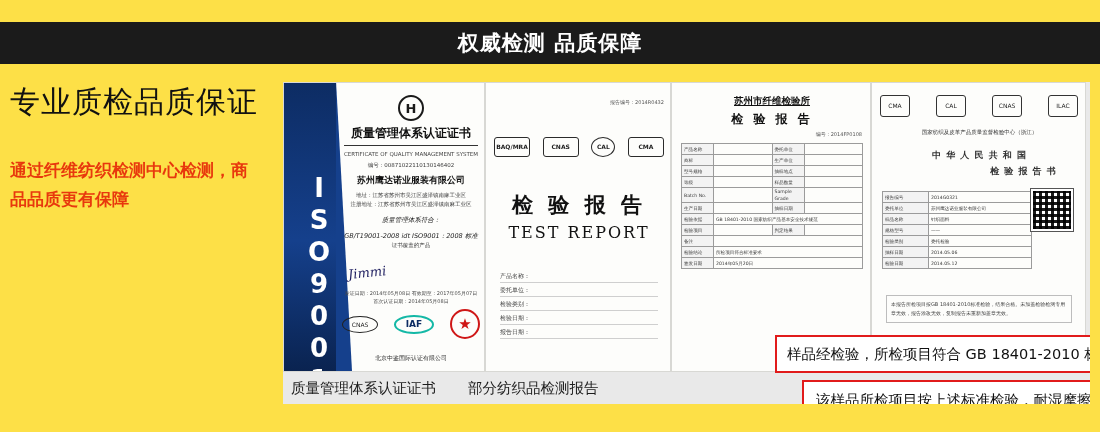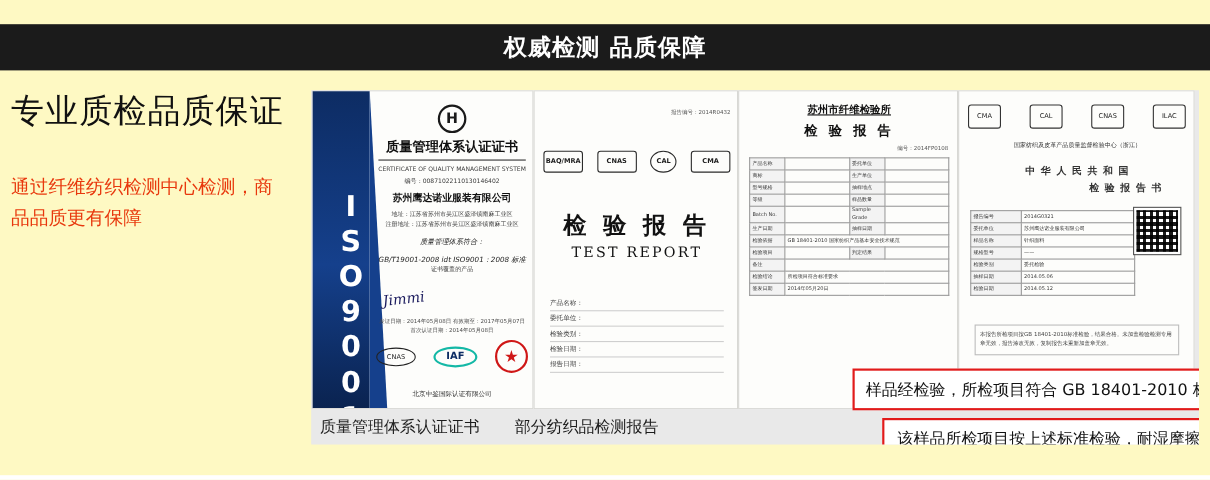--- a/index.html
+++ b/index.html
@@ -7,21 +7,21 @@
     margin: 0; padding: 0;
     width: 1100px; height: 436px;
     background: #ffffff;
     font-family: "DejaVu Sans", "Liberation Sans", sans-serif;
     overflow: hidden;
   }
   .page {
     position: relative;
     width: 1100px;
     height: 436px;
-    background: #fef9c3;
+    background: #fde047;
   }
 
   
   .banner {
     position: absolute;
     left: 0; top: 22px;
     width: 1100px; height: 42px;
     background: #1b1b1b;
     display: flex;
     align-items: center;
@@ -47,20 +47,21 @@
     letter-spacing: 1px;
     line-height: 40px;
     white-space: nowrap;
   }
   .subtext {
     margin-top: 34px;
     font-size: 17px;
     color: #e8380d;
     line-height: 29px;
     width: 252px;
+    font-weight: bold;
   }
 
   
   .panel {
     position: absolute;
     left: 283px; top: 82px;
     width: 807px; height: 322px;
     background: #e9e9e9;
     overflow: hidden;
   }
@@ -251,21 +252,21 @@
     font-size: 21px;
     font-weight: bold;
     color: #111;
     letter-spacing: 4px;
   }
   .d2-title-en {
     position: absolute;
     left: 0; top: 140px;
     width: 186px;
     text-align: center;
-    font-size: 13px;
+    font-size: 16px;
     color: #111;
     letter-spacing: 2px;
     font-family: "DejaVu Serif", serif;
   }
   .d2-fields {
     position: absolute;
     left: 14px; top: 186px;
     width: 158px;
     font-size: 6px;
     color: #444;

